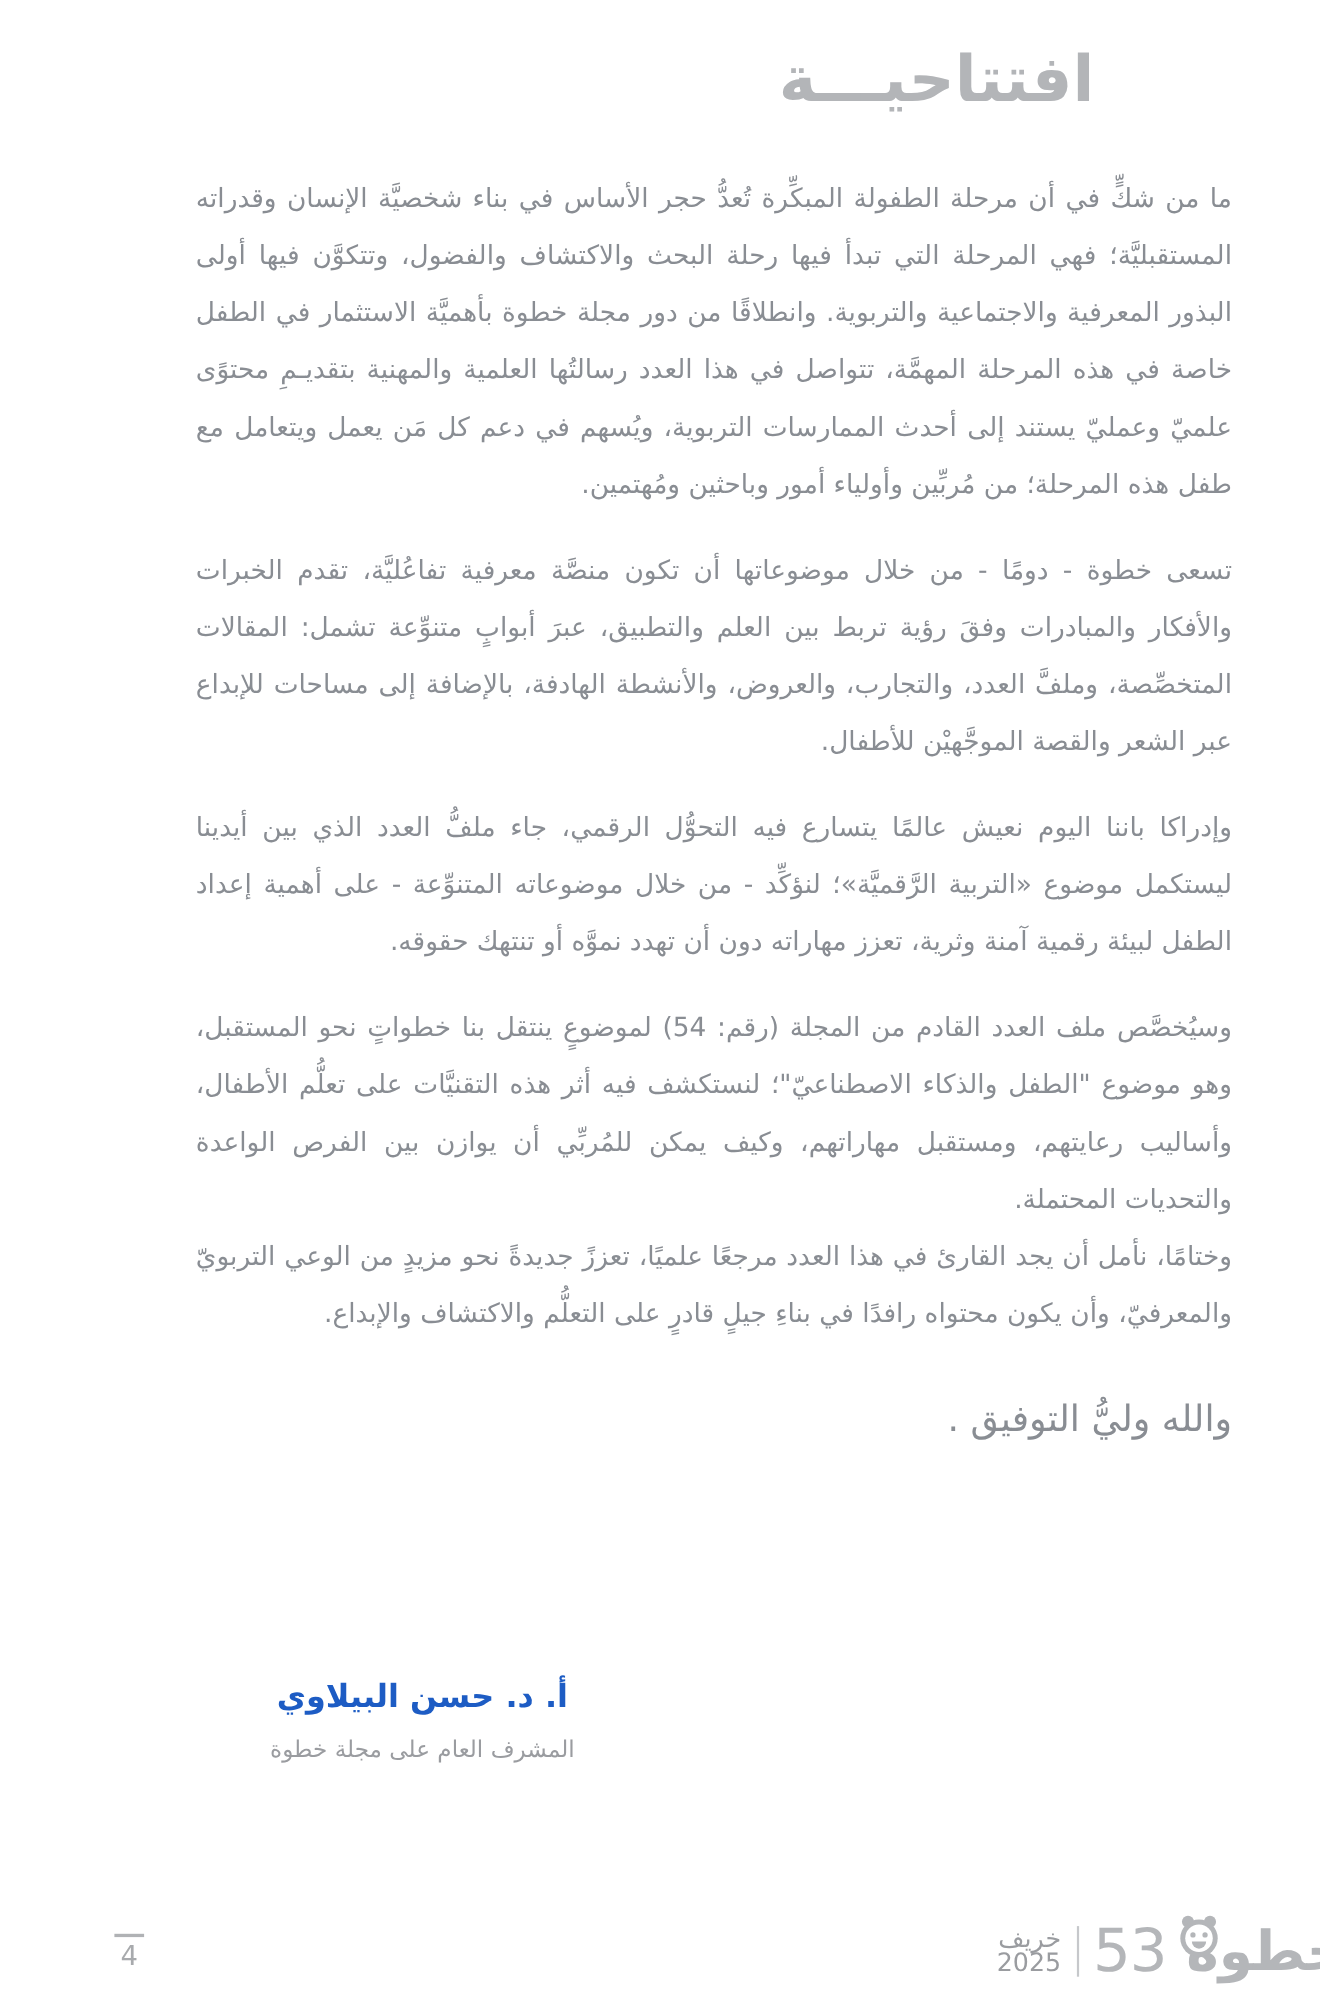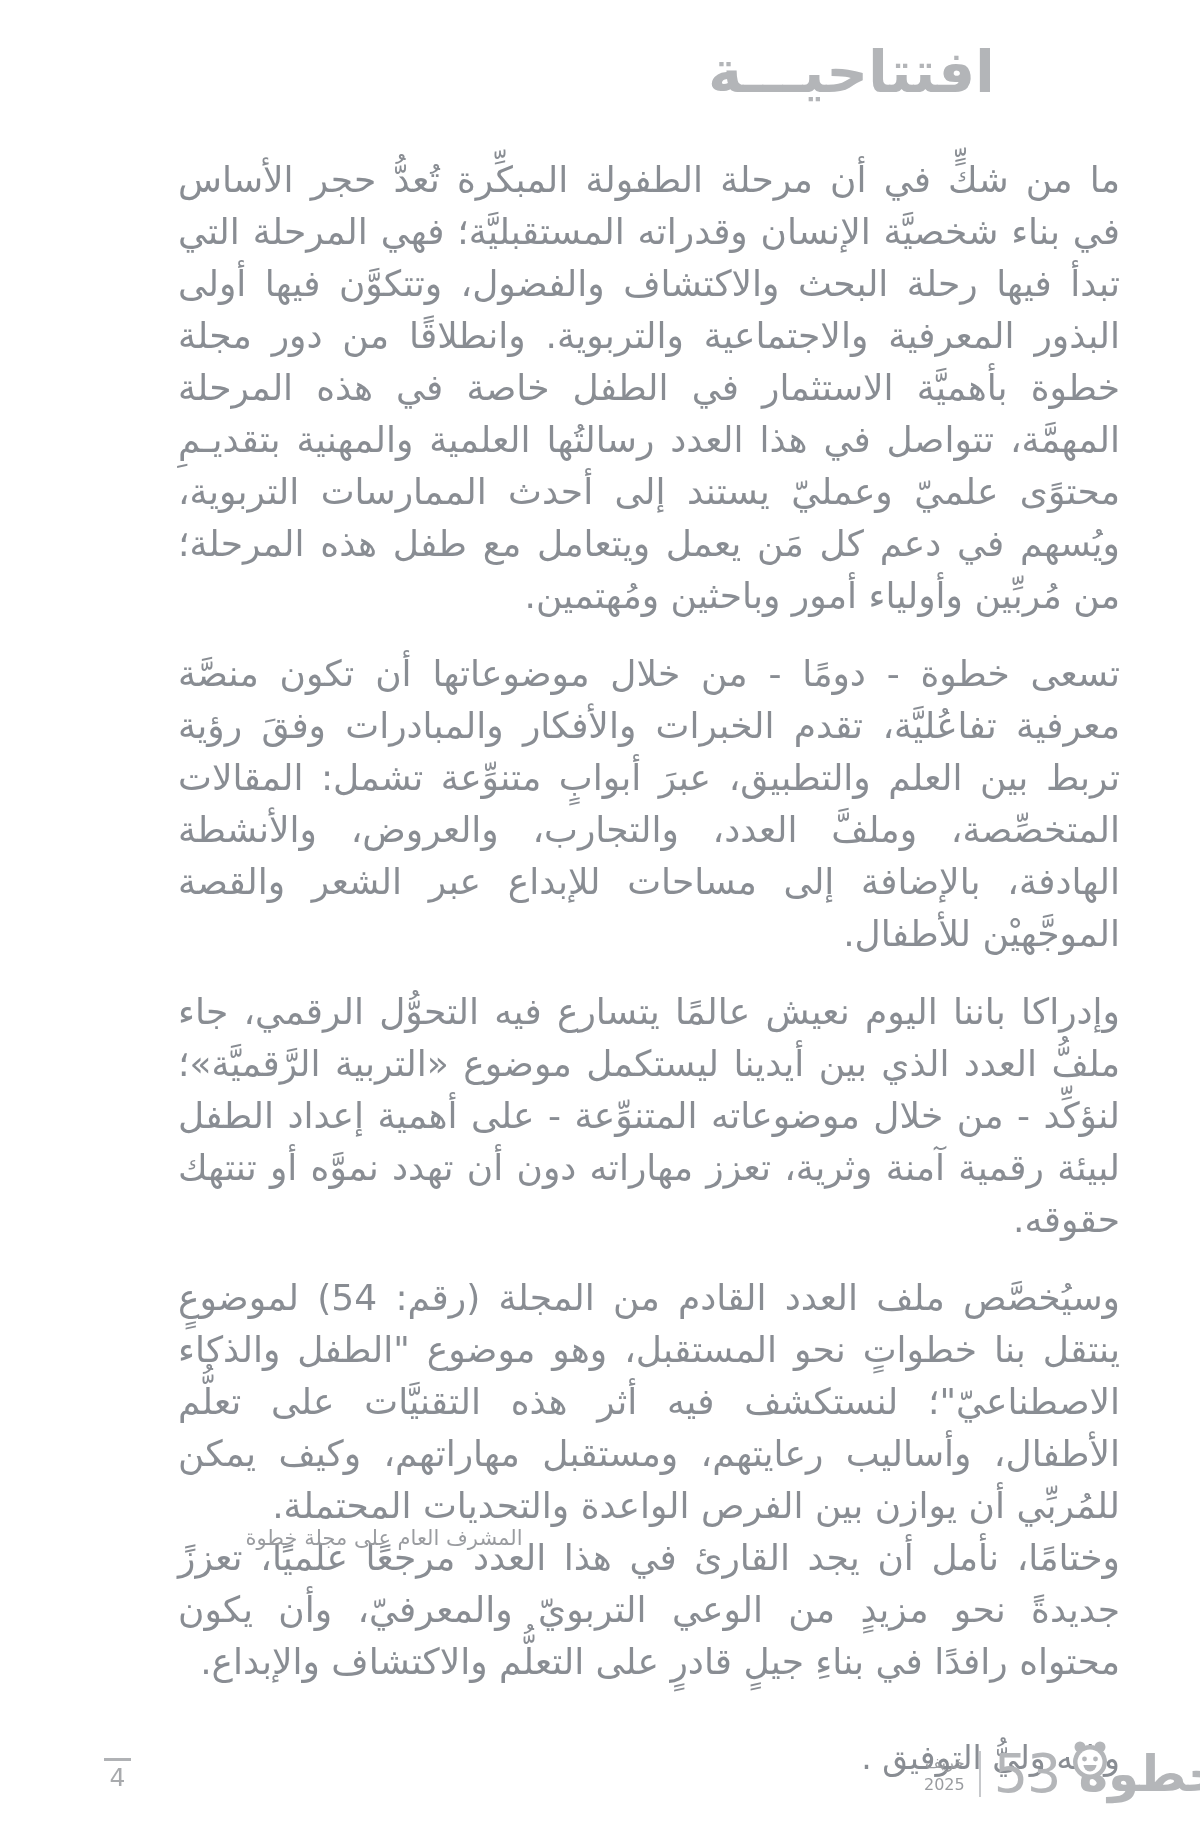--- a/index.html
+++ b/index.html
@@ -16,21 +16,21 @@
     text-align:right;
     font-size:58px;
     line-height:72px;
     font-weight:bold;
     color:#b3b5b8;
     letter-spacing:0;
   }
   .body-text{
     margin:46px 80px 0 82px;
     color:#898d93;
-    font-size:36px;
+    font-size:24px;
     line-height:52px;
   }
   .body-text p{
     margin:0 0 26px 0;
     text-align:justify;
     text-justify:inter-word;
   }
   .body-text p.no-gap-bottom{margin-bottom:0;}
   .body-text p.no-gap-top{margin-top:0;}
   .closing-line{
@@ -81,21 +81,21 @@
   .issue-footer{
     position:absolute;
     right:0;bottom:24px;
     display:flex;
     direction:ltr;
     align-items:center;
   }
   .season-block{
     text-align:right;
     color:#9a9ca0;
-    font-size:16px;
+    font-size:23px;
     line-height:22px;
   }
   .footer-divider{
     width:2px;height:46px;
     background:#c6c8cb;
     margin:0 13px 0 14px;
   }
   .issue-number{
     font-size:54px;
     font-weight:normal;
@@ -130,20 +130,21 @@
     <p>ما من شكٍّ في أن مرحلة الطفولة المبكِّرة تُعدُّ حجر الأساس في بناء شخصيَّة الإنسان وقدراته المستقبليَّة؛ فهي المرحلة التي تبدأ فيها رحلة البحث والاكتشاف والفضول، وتتكوَّن فيها أولى البذور المعرفية والاجتماعية والتربوية. وانطلاقًا من دور مجلة خطوة بأهميَّة الاستثمار في الطفل خاصة في هذه المرحلة المهمَّة، تتواصل في هذا العدد رسالتُها العلمية والمهنية بتقديـمِ محتوًى علميّ وعمليّ يستند إلى أحدث الممارسات التربوية، ويُسهم في دعم كل مَن يعمل ويتعامل مع طفل هذه المرحلة؛ من مُربِّين وأولياء أمور  وباحثين ومُهتمين.</p>
     <p>تسعى خطوة - دومًا - من خلال موضوعاتها أن تكون منصَّة معرفية تفاعُليَّة، تقدم الخبرات والأفكار والمبادرات وفقَ رؤية تربط بين العلم والتطبيق، عبرَ أبوابٍ متنوِّعة تشمل: المقالات المتخصِّصة، وملفَّ العدد، والتجارب، والعروض، والأنشطة الهادفة، بالإضافة إلى مساحات للإبداع عبر الشعر والقصة الموجَّهيْن للأطفال.</p>
     <p>وإدراكا باننا اليوم نعيش عالمًا يتسارع فيه التحوُّل الرقمي، جاء ملفُّ العدد الذي بين أيدينا ليستكمل موضوع «التربية الرَّقميَّة»؛ لنؤكِّد - من خلال موضوعاته المتنوِّعة - على أهمية إعداد الطفل لبيئة رقمية آمنة وثرية، تعزز مهاراته دون أن تهدد نموَّه أو تنتهك حقوقه.</p>
     <p class="no-gap-bottom">وسيُخصَّص ملف العدد القادم من المجلة (رقم: 54) لموضوعٍ ينتقل بنا خطواتٍ نحو المستقبل، وهو  موضوع  "الطفل والذكاء الاصطناعيّ"؛ لنستكشف فيه أثر هذه التقنيَّات على تعلُّم الأطفال، وأساليب رعايتهم، ومستقبل مهاراتهم، وكيف يمكن للمُربِّي أن يوازن بين الفرص الواعدة والتحديات المحتملة.</p>
     <p class="no-gap-top">وختامًا، نأمل أن يجد القارئ في هذا العدد مرجعًا علميًا، تعززً جديدةً نحو مزيدٍ من الوعي التربويّ والمعرفيّ، وأن يكون محتواه رافدًا في بناءِ جيلٍ قادرٍ على التعلُّم والاكتشاف والإبداع.</p>
   </div>
 
   <div class="closing-line">والله وليُّ التوفيق .</div>
 
   <div class="signature">
+    <div class="sig-name">أ. د. حسن البيلاوي</div>
     <div class="sig-role">المشرف العام على مجلة خطوة</div>
   </div>
 
   <div class="page-number-block">
     <span class="page-number-rule"></span>
     <div class="page-number">4</div>
   </div>
 
   <div class="issue-footer">
     <div class="season-block">

